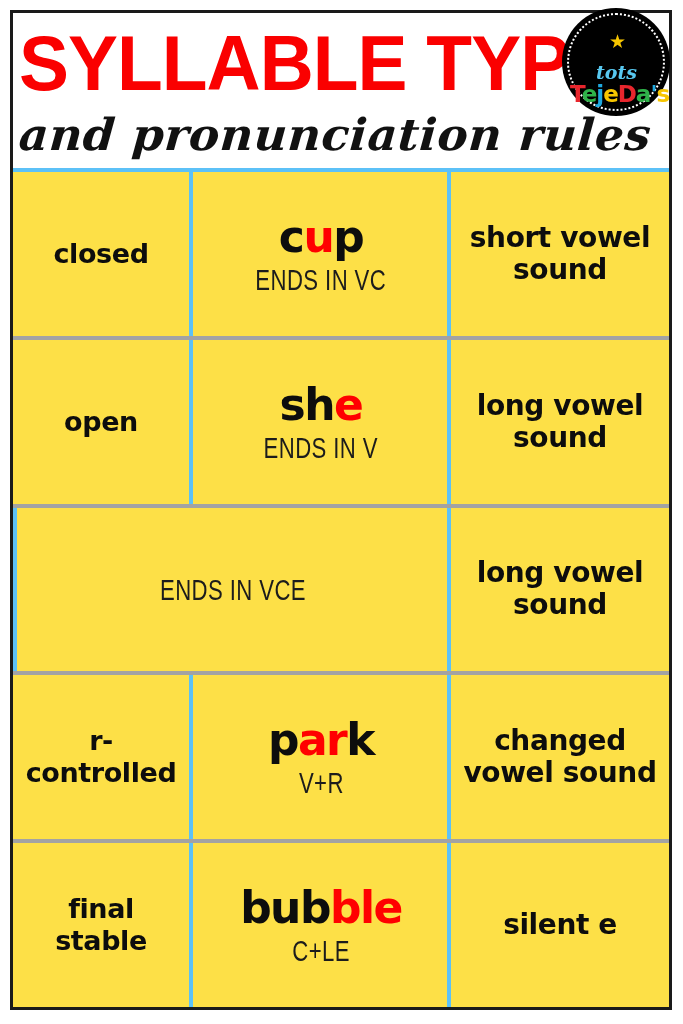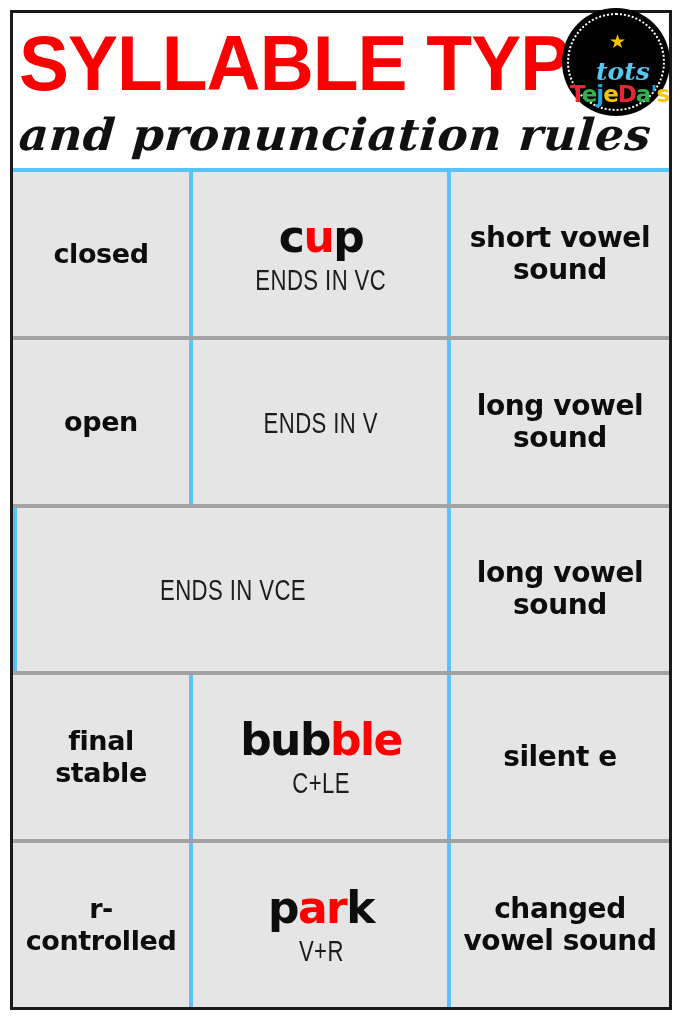--- a/index.html
+++ b/index.html
@@ -132,37 +132,37 @@
   }
   .logo-sub {
     position: absolute;
     left: 34px;
     top: 54px;
     width: 72px;
     color: #58c8f0;
     font-family: "DejaVu Serif", serif;
     font-style: italic;
     font-weight: bold;
-    font-size: 25px;
+    font-size: 19px;
     line-height: 20px;
     letter-spacing: 0px;
     text-align: left;
     white-space: nowrap;
   }
 
   
   .table {
     position: absolute;
     left: 13px;
     top: 168px;
     width: 656px;
     height: 839px;
     display: flex;
     flex-direction: column;
-    background: #e5e5e5;
+    background: #fde047;
     box-sizing: border-box;
   }
 
   .row {
     flex: 1 1 0;
     display: flex;
     border-top: 4px solid #a3a3a3;
     box-sizing: border-box;
     min-height: 0;
   }
@@ -262,57 +262,58 @@
       <div class="cell cell-sound">
         <div class="sound-label">short vowel sound</div>
       </div>
     </div>
 
     <div class="row">
       <div class="cell cell-type">
         <div class="type-label">open</div>
       </div>
       <div class="cell cell-example">
+        <div class="word"><span>sh</span><span class="hl">e</span><span></span></div>
         <div class="rule">ENDS IN V</div>
       </div>
       <div class="cell cell-sound">
         <div class="sound-label">long vowel sound</div>
       </div>
     </div>
 
     <div class="row">
       <div class="cell cell-example">
         <div class="rule">ENDS IN VCE</div>
       </div>
       <div class="cell cell-sound">
         <div class="sound-label">long vowel sound</div>
       </div>
     </div>
 
+
+    <div class="row">
+      <div class="cell cell-type">
+        <div class="type-label">r-controlled</div>
+      </div>
+      <div class="cell cell-example">
+        <div class="word"><span>p</span><span class="hl">ar</span><span>k</span></div>
+        <div class="rule">V+R</div>
+      </div>
+      <div class="cell cell-sound">
+        <div class="sound-label">changed vowel sound</div>
+      </div>
+    </div>
 
     <div class="row">
       <div class="cell cell-type">
         <div class="type-label">final stable</div>
       </div>
       <div class="cell cell-example">
         <div class="word"><span>bub</span><span class="hl">ble</span><span></span></div>
         <div class="rule">C+LE</div>
       </div>
       <div class="cell cell-sound">
         <div class="sound-label">silent e</div>
       </div>
     </div>
 
-    <div class="row">
-      <div class="cell cell-type">
-        <div class="type-label">r-controlled</div>
-      </div>
-      <div class="cell cell-example">
-        <div class="word"><span>p</span><span class="hl">ar</span><span>k</span></div>
-        <div class="rule">V+R</div>
-      </div>
-      <div class="cell cell-sound">
-        <div class="sound-label">changed vowel sound</div>
-      </div>
-    </div>
-
   </div>
 </div>
 
 </body></html>

